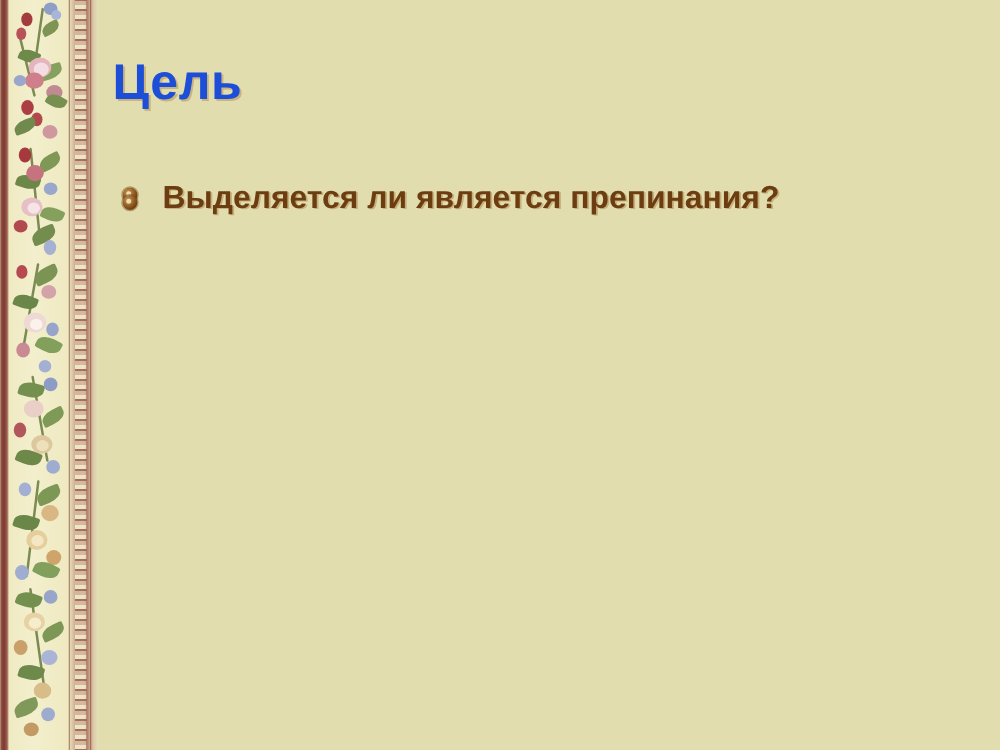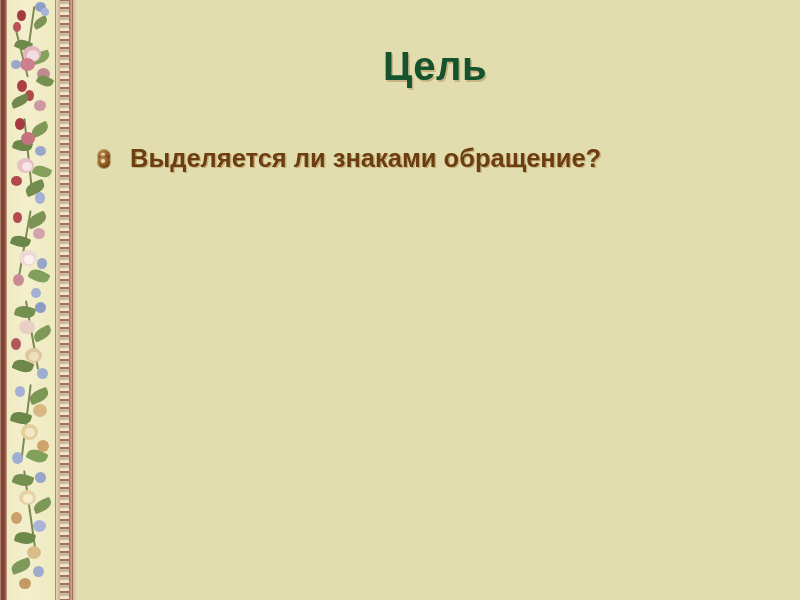--- a/index.html
+++ b/index.html
@@ -101,24 +101,24 @@
     background: #7b8b52;
     border-radius: 2px;
   }
 
   
   #title {
     position: absolute;
     left: 90px;
     top: 44px;
     width: 690px;
-    text-align: center;
+    text-align: left;
     font-size: 40px;
     font-weight: bold;
-    color: #14532d;
+    color: #1d4ed8;
     letter-spacing: .5px;
     text-shadow: 1.5px 1.5px 0 #c9b37e;
   }
 
   
   #bullets {
     position: absolute;
     left: 96px;
     top: 137px;
     width: 640px;
@@ -256,18 +256,18 @@
   <div id="bullets">
 
     <div class="bullet-item">
       <span class="bullet-marker"></span>
     </div>
 
 
 
     <div class="bullet-item">
       <span class="bullet-marker"></span>
-      <span>Выделяется ли знаками обращение?</span>
+      <span>Выделяется ли является препинания?</span>
     </div>
 
   </div>
 
 </div>
 
 </body></html>

